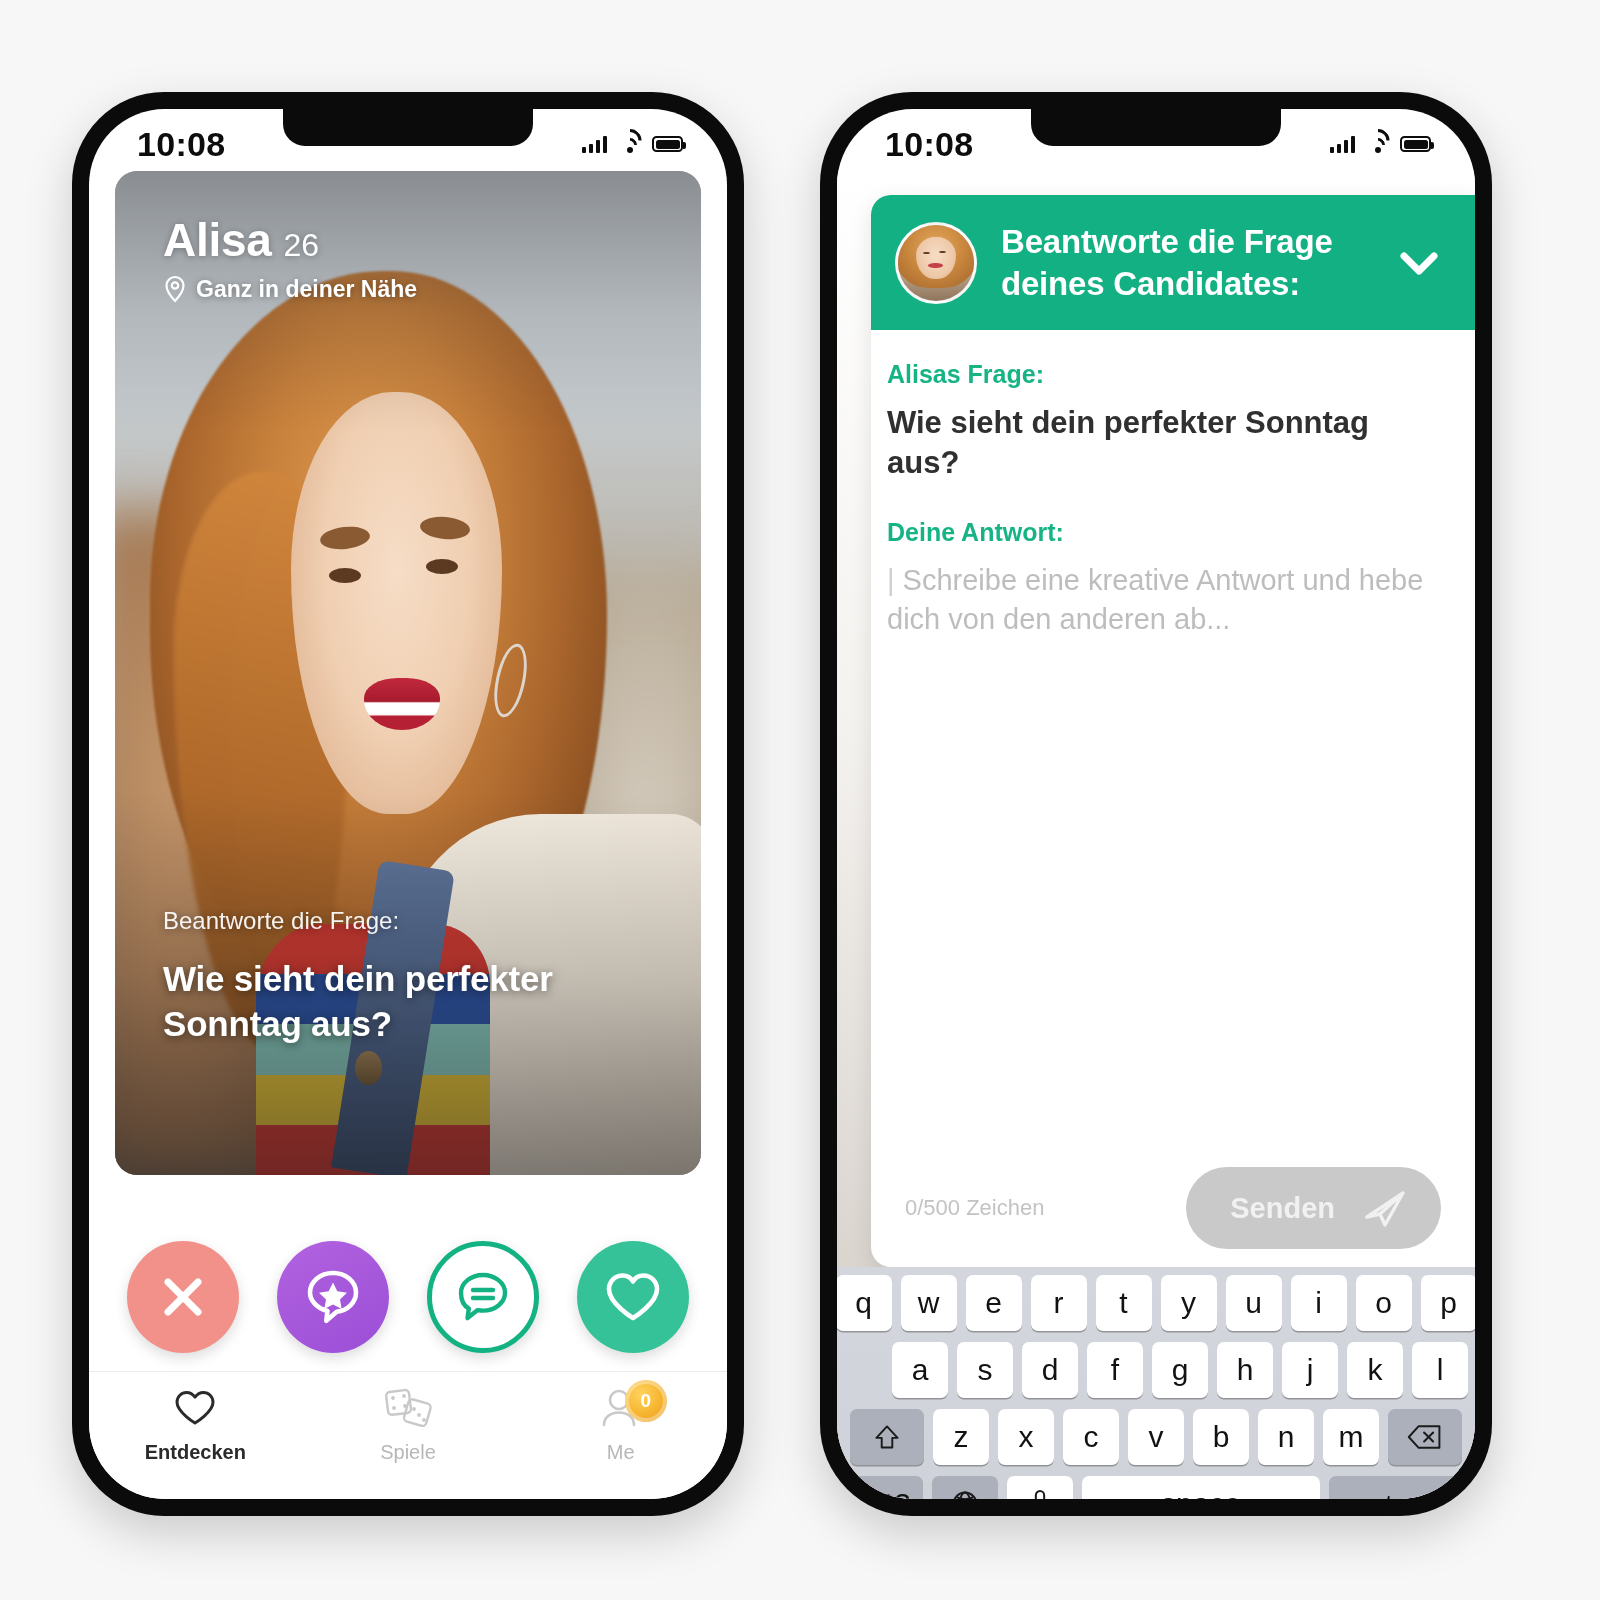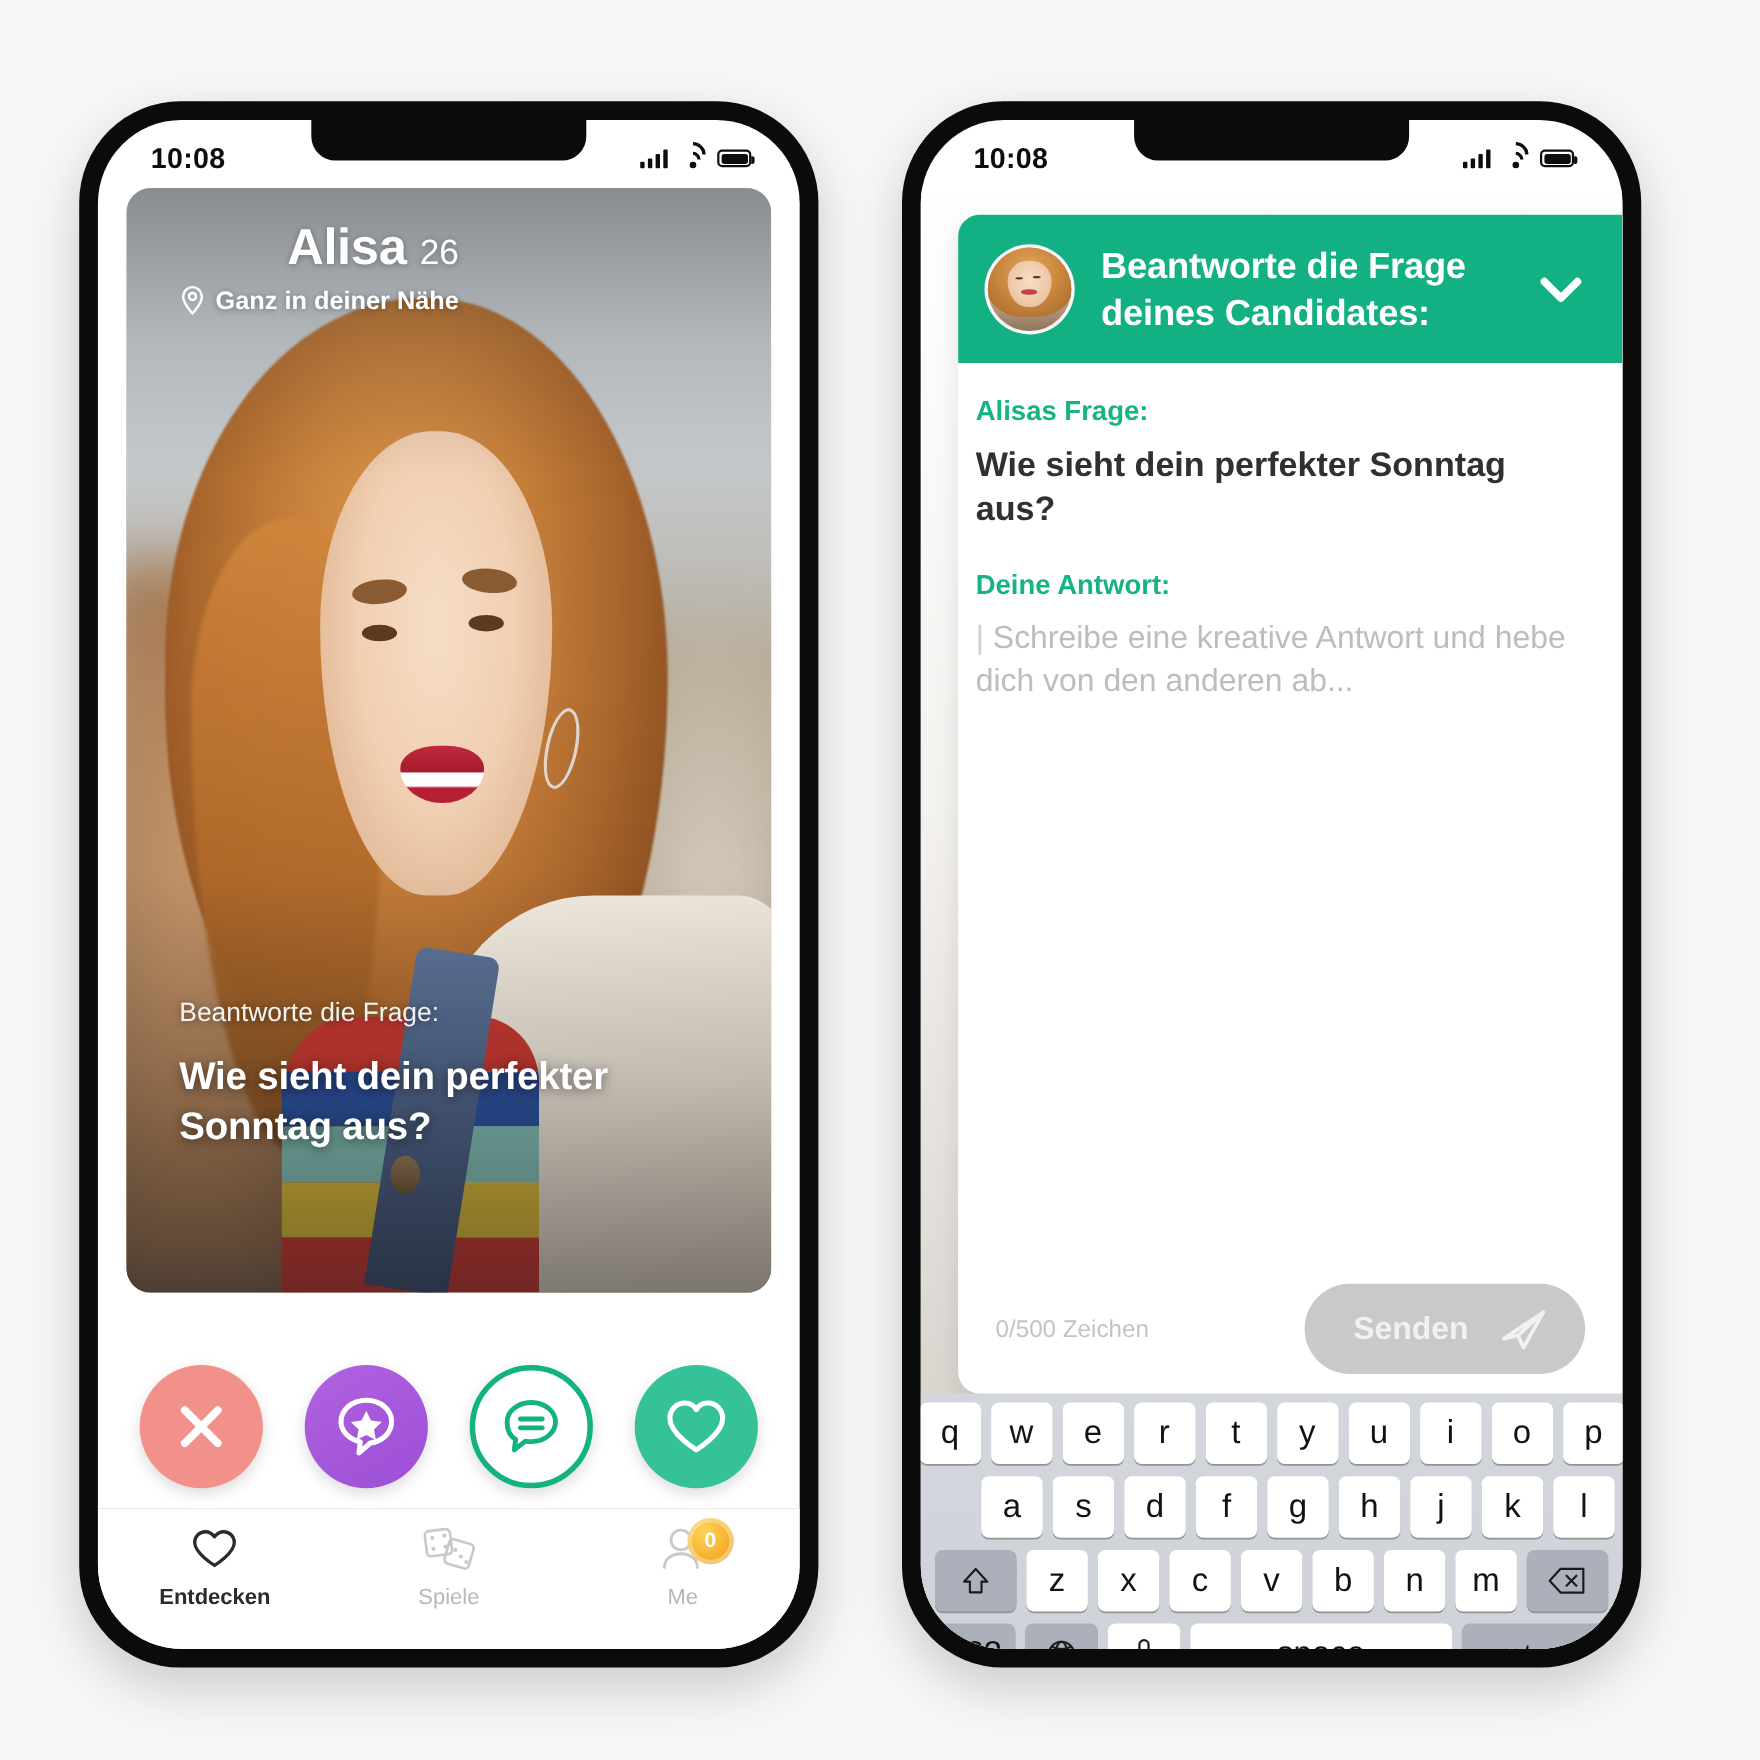--- a/index.html
+++ b/index.html
@@ -31,21 +31,21 @@
     border-bottom-left-radius: 22px; border-bottom-right-radius: 22px;
     z-index: 40;
   }
 
   
   .statusbar {
     position: relative; height: 62px; z-index: 41;
     display: flex; align-items: center; justify-content: space-between;
     padding: 8px 44px 0 48px;
   }
-  .st-time { font-size: 26px; font-weight: 700; color: #0d0d0d; letter-spacing: .3px; }
+  .st-time { font-size: 34px; font-weight: 700; color: #0d0d0d; letter-spacing: .3px; }
   .st-right { display: flex; align-items: center; gap: 11px; }
   .sig { display: flex; align-items: flex-end; gap: 2.5px; height: 17px; }
   .sig i { display: block; width: 4.5px; background: #0d0d0d; border-radius: 1px; }
   .sig i:nth-child(1){height:6px}.sig i:nth-child(2){height:9px}
   .sig i:nth-child(3){height:13px}.sig i:nth-child(4){height:17px}
   .wifi { position: relative; width: 23px; height: 17px; }
   .wifi b {
     position: absolute; left: 50%; bottom: 0; transform: translateX(-50%);
     border: 3px solid #0d0d0d; border-radius: 50%;
     border-right-color: transparent; border-left-color: transparent; border-bottom-color: transparent;
@@ -122,21 +122,21 @@
     background: linear-gradient(170deg,#5d7398 0%,#4a5f83 55%,#3b4e6d 100%);
     transform: rotate(9deg); border-radius: 10px 10px 0 0;
   }
   .btnclip { position:absolute; left:41%; bottom:9%; width:4.6%; height:3.4%;
              background: linear-gradient(180deg,#9c7d52,#6d5534); border-radius:50%; }
   .scrim-top { position:absolute; inset:0 0 auto 0; height:26%;
                background: linear-gradient(180deg, rgba(40,40,45,.42) 0%, rgba(40,40,45,.14) 55%, rgba(0,0,0,0) 100%); }
   .scrim-bot { position:absolute; inset:auto 0 0 0; height:38%;
                background: linear-gradient(0deg, rgba(20,20,24,.48) 0%, rgba(20,20,24,.18) 52%, rgba(0,0,0,0) 100%); }
 
-  .card-id { position:absolute; left:48px; top:30px; z-index:6;text-align:right; }
+  .card-id { position:absolute; left:48px; top:46px; z-index:6; }
   .card-name { font-size: 46px; font-weight: 700; color:#fff; letter-spacing:-.3px; line-height:1; display:inline; text-shadow: 0 1px 6px rgba(0,0,0,.3); }
   .card-age  { font-size: 32px; font-weight: 400; color:#fff; margin-left: 12px; text-shadow: 0 1px 6px rgba(0,0,0,.3); }
   .card-loc { display:flex; align-items:center; gap:9px; margin-top: 11px; }
   .card-loc span { font-size:23px; font-weight:700; color:#fff; text-shadow: 0 1px 6px rgba(0,0,0,.35); }
 
   .card-q { position:absolute; left:48px; right:48px; bottom:128px; z-index:6; }
   .q-kicker { font-size: 24px; color: rgba(255,255,255,.93); margin-bottom: 22px; text-shadow: 0 1px 8px rgba(0,0,0,.45); }
   .q-text { font-size: 35px; font-weight: 700; color:#fff; line-height: 1.28; letter-spacing:-.2px; text-shadow: 0 2px 10px rgba(0,0,0,.5); }
 
   .actions { position:absolute; left:26px; right:26px; top: 1132px; height: 112px; z-index: 12;

